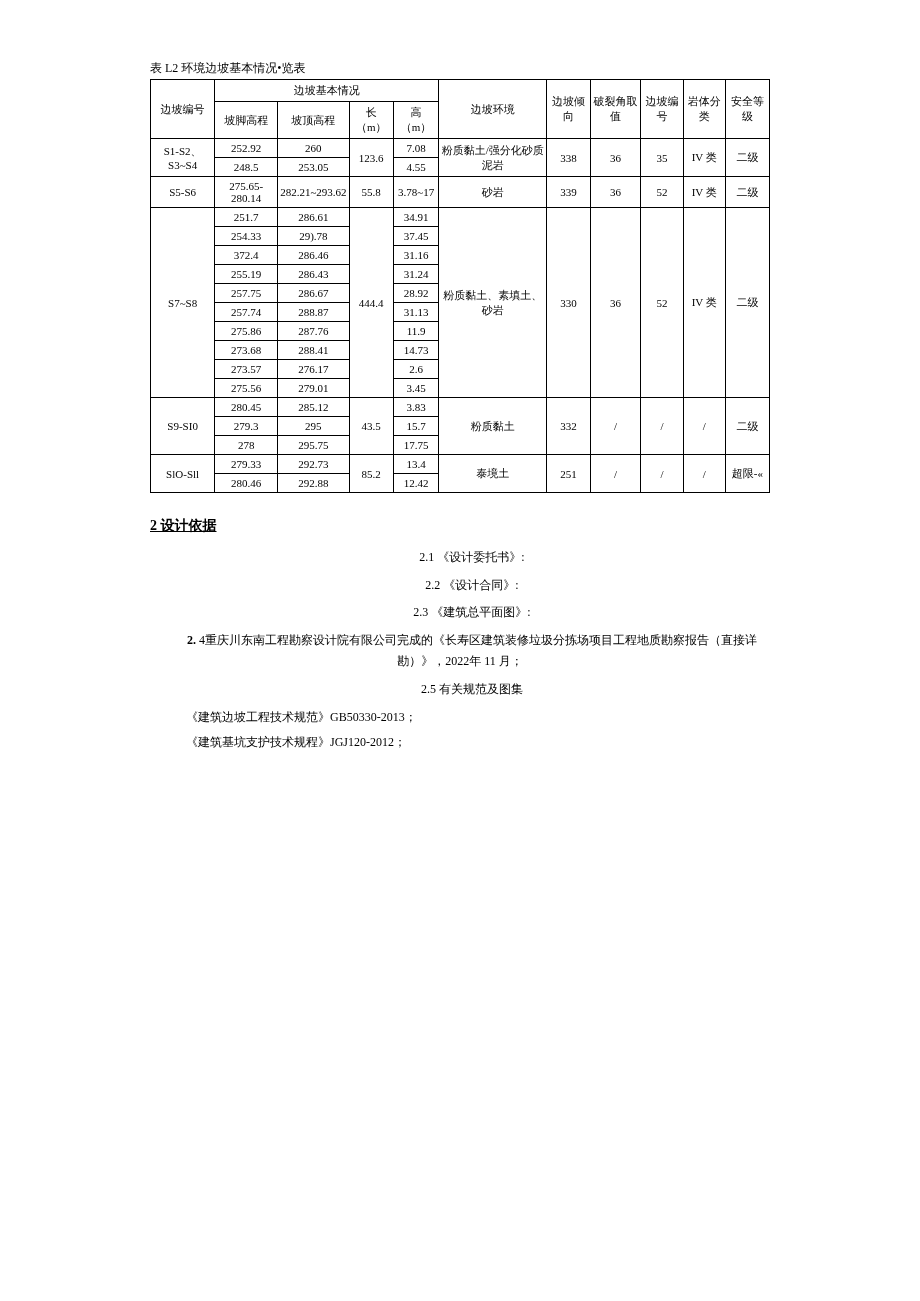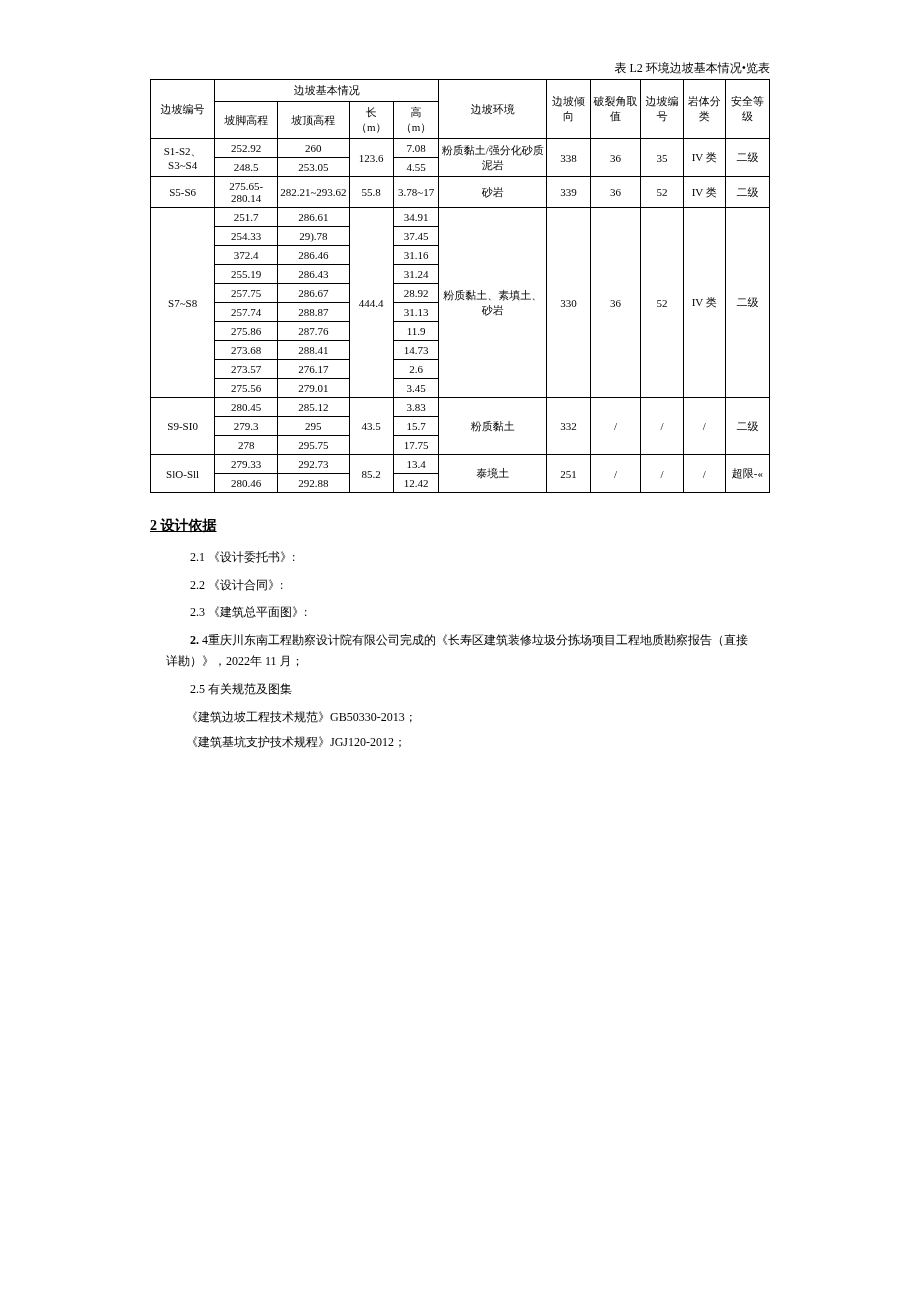--- a/index.html
+++ b/index.html
@@ -6,21 +6,21 @@
     font-family: "SimSun", "宋体", serif;
     font-size: 12px;
     color: #000;
     margin: 0;
     padding: 60px 150px;
     background: #fff;
     width: 920px;
     box-sizing: border-box;
   }
   .table-caption {
-    text-align: right;
+    text-align: left;
     font-size: 12px;
     margin-bottom: 2px;
   }
   table {
     border-collapse: collapse;
     width: 100%;
     font-size: 11px;
   }
   th, td {
     border: 1px solid #000;
@@ -33,23 +33,24 @@
     margin-top: 48px;
   }
   .section-title {
     font-weight: bold;
     font-size: 14px;
     margin-top: 24px;
     margin-bottom: 12px;
     text-decoration: underline;
   }
   .body-line {
-    margin: 6px 16px;
+    margin: 6px 0;
     text-indent: 2em;
     line-height: 1.8;
+    text-align: center;
   }
   .sub-line {
     margin: 4px 0;
     text-indent: 3em;
     line-height: 1.8;
   }
   .bold-num {
     font-weight: bold;
   }
 </style>

